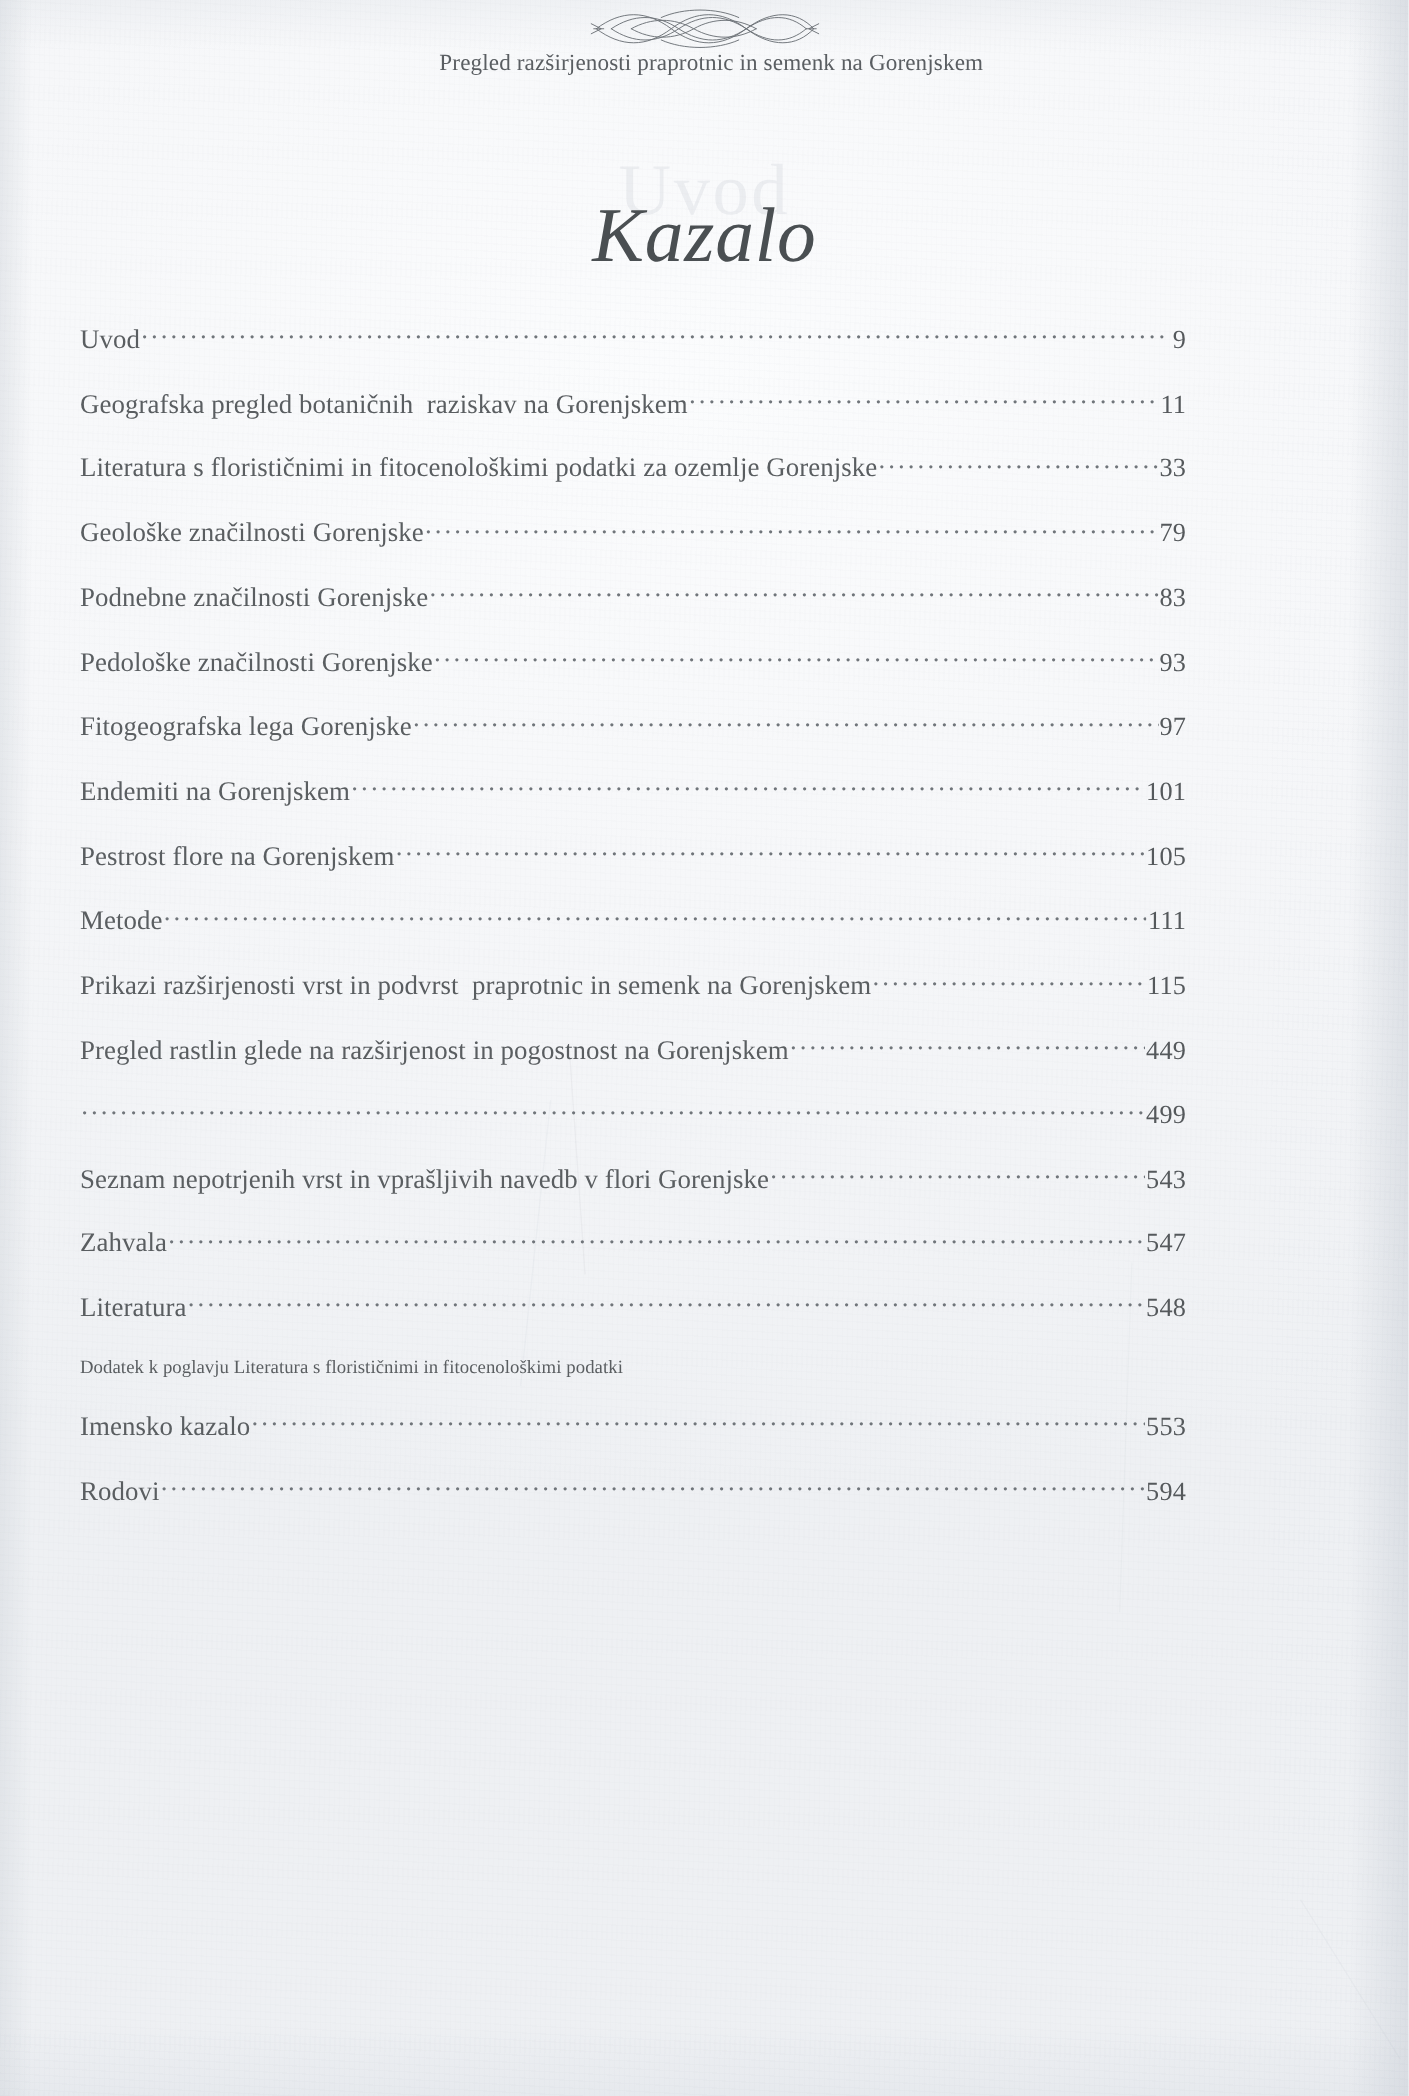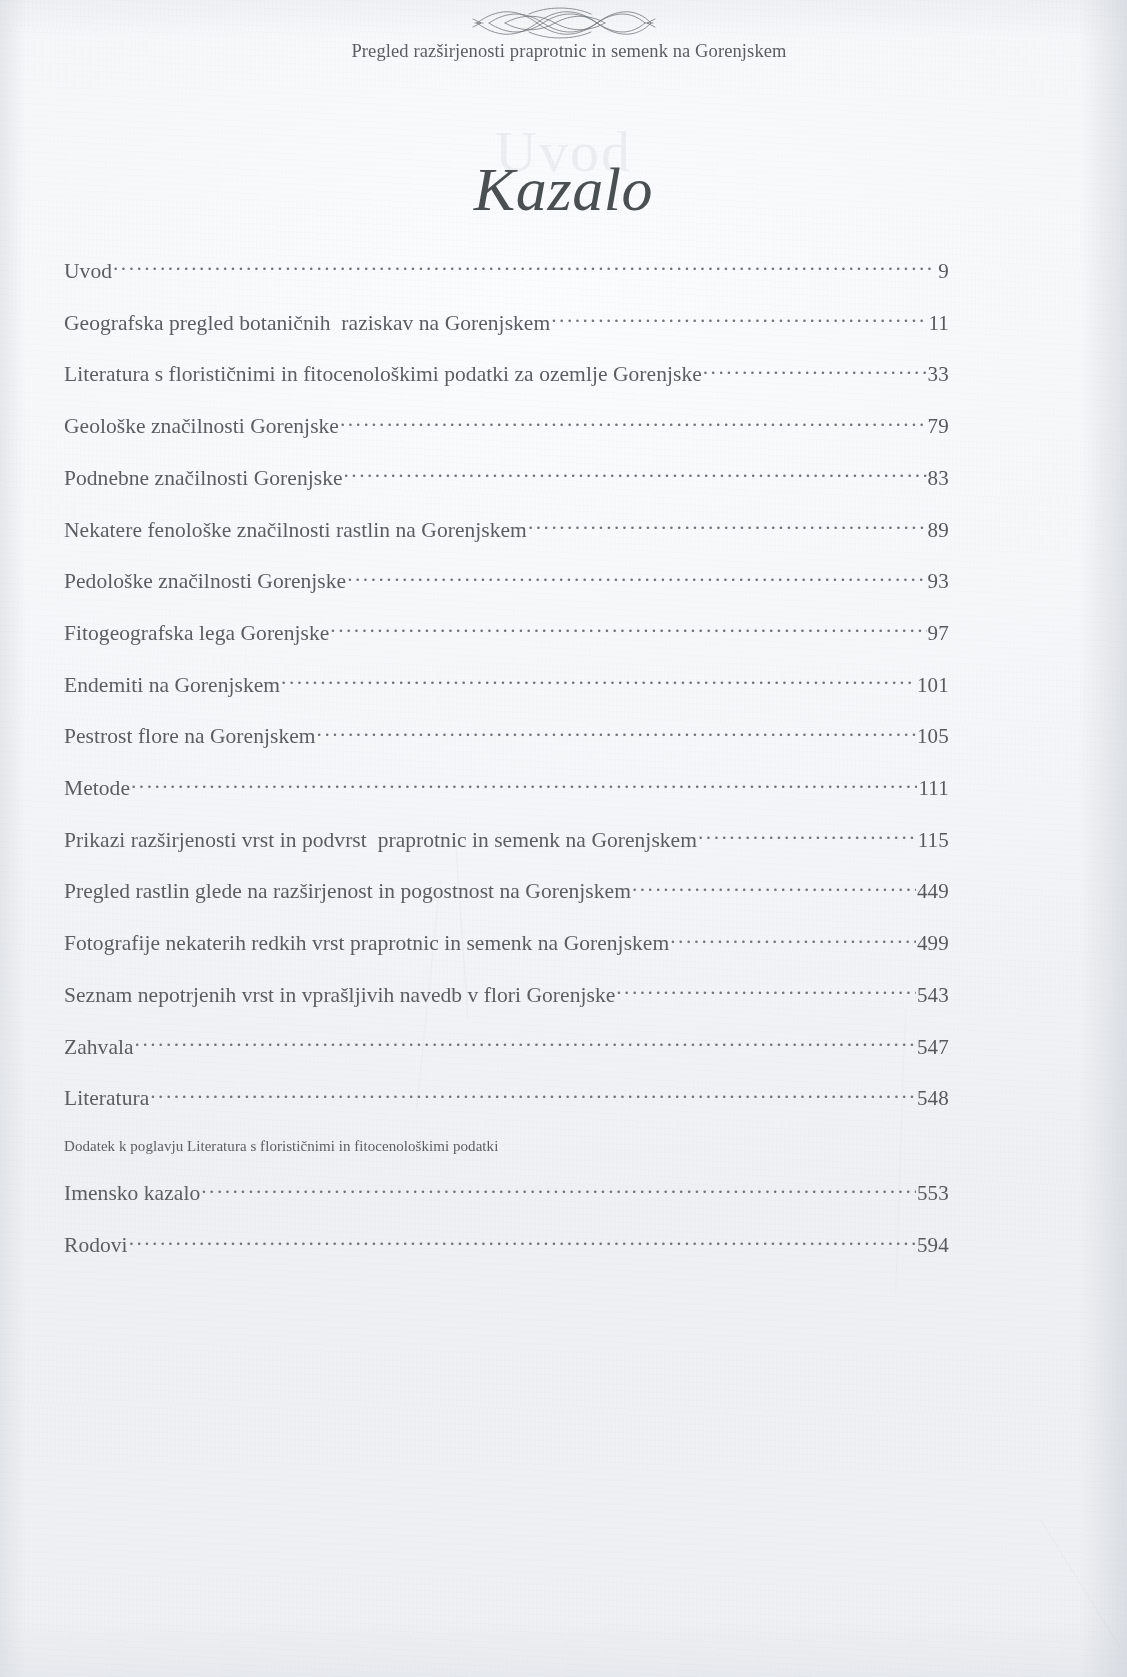--- a/index.html
+++ b/index.html
@@ -240,27 +240,20 @@
       </div>
 
       <div class="toc-entry">
         <div class="toc-line">
           <span class="toc-label">Podnebne značilnosti Gorenjske</span>
           <span class="leader"></span>
           <span class="toc-page">83</span>
         </div>
       </div>
 
-      <div class="toc-entry">
-        <div class="toc-line">
-          <span class="toc-label">Nekatere fenološke značilnosti rastlin na Gorenjskem</span>
-          <span class="leader"></span>
-          <span class="toc-page">89</span>
-        </div>
-      </div>
 
       <div class="toc-entry">
         <div class="toc-line">
           <span class="toc-label">Pedološke značilnosti Gorenjske</span>
           <span class="leader"></span>
           <span class="toc-page">93</span>
         </div>
       </div>
 
       <div class="toc-entry">
@@ -306,21 +299,20 @@
       <div class="toc-entry">
         <div class="toc-line">
           <span class="toc-label">Pregled rastlin glede na razširjenost in pogostnost na Gorenjskem</span>
           <span class="leader"></span>
           <span class="toc-page">449</span>
         </div>
       </div>
 
       <div class="toc-entry">
         <div class="toc-line">
-          <span class="toc-label">Fotografije nekaterih redkih vrst praprotnic in semenk na Gorenjskem</span>
           <span class="leader"></span>
           <span class="toc-page">499</span>
         </div>
       </div>
 
       <div class="toc-entry">
         <div class="toc-line">
           <span class="toc-label">Seznam nepotrjenih vrst in vprašljivih navedb v flori Gorenjske</span>
           <span class="leader"></span>
           <span class="toc-page">543</span>

